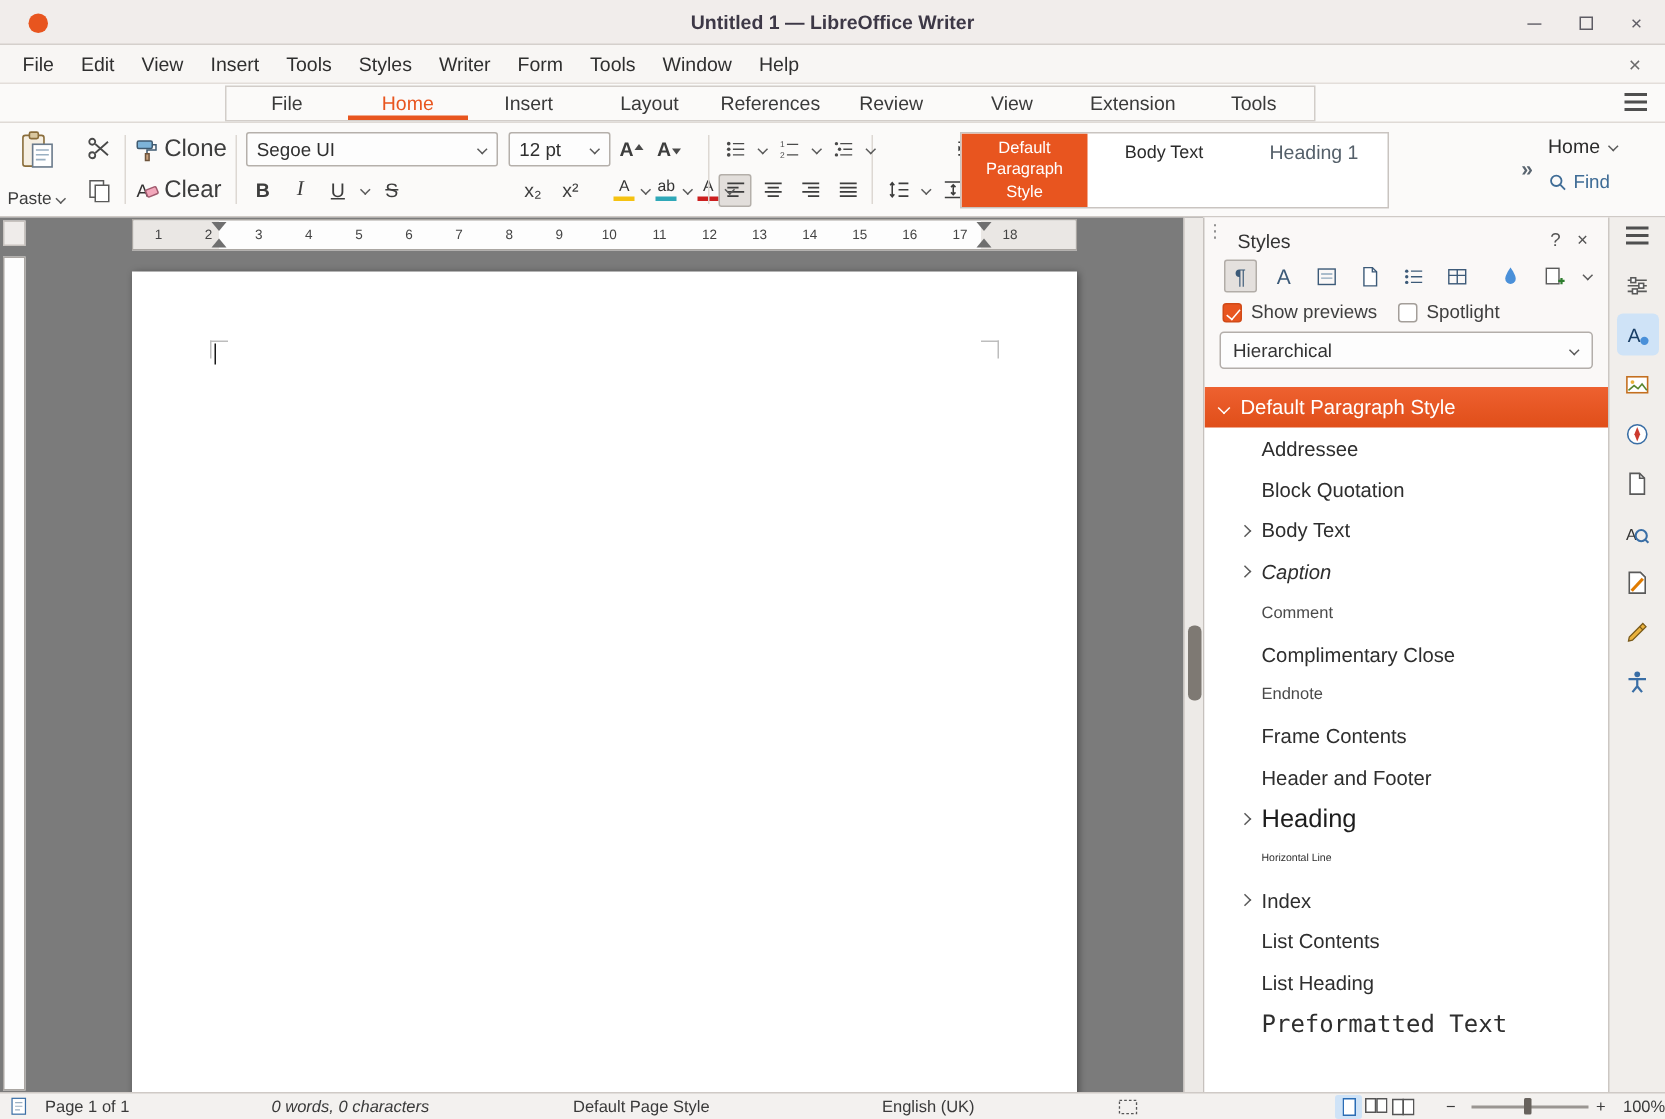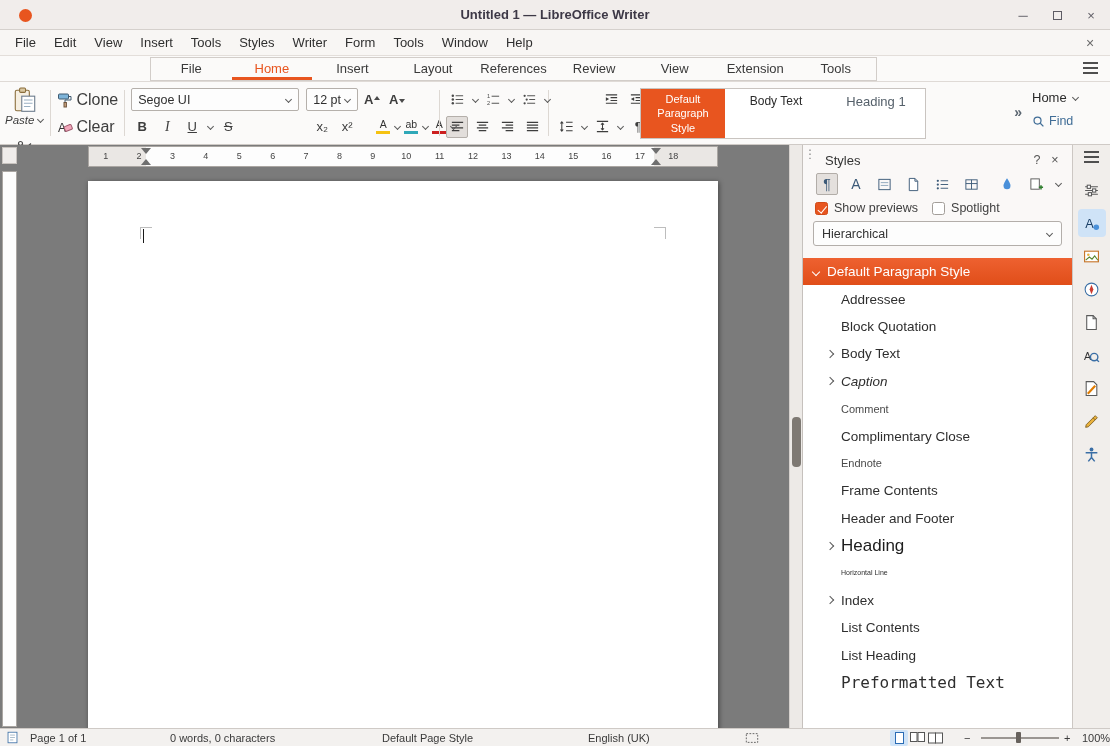--- a/index.html
+++ b/index.html
@@ -36,29 +36,29 @@
   .tb-row { display:flex; align-items:center; gap:3px; height:25px; }
   .vsep { width:1px; height:46px; background:#ddd8d3; margin:0 6px; align-self:center; flex:none; }
   .ibtn { min-width:22px; height:22px; display:inline-flex; align-items:center; justify-content:center; border:1px solid transparent; border-radius:2px; color:#3d3d3d; font-size:13px; cursor:default; }
   .ibtn.selected { background:#e2dedb; border-color:#b4afaa; }
   .fmt-b { font-weight:bold; }
   .fmt-i { font-style:italic; font-family:"Liberation Serif",serif; font-size:14px; }
   .fmt-u { text-decoration:underline; }
   .fmt-s { text-decoration:line-through; }
   .chev { width:8px; height:8px; display:inline-block; position:relative; flex:none; }
   .chev::before { content:""; position:absolute; left:1.5px; top:1px; width:4px; height:4px; border-right:1.4px solid #5a5a5a; border-bottom:1.4px solid #5a5a5a; transform:rotate(45deg); }
-  .paste-group { flex-direction:column; gap:11px; height:56px;font-style:italic; }
+  .paste-group { flex-direction:row; gap:11px; height:56px; }
   .paste-col { display:flex; flex-direction:column; align-items:center; justify-content:space-between; height:54px; padding-top:2px; }
   .paste-label { display:flex; align-items:center; gap:2px; font-size:11.5px; color:#3d3d3d; }
   .cutcopy-col { display:flex; flex-direction:column; justify-content:space-around; height:56px; }
   .small-label { font-size:16px; color:#3d3d3d; }
   .combo { height:23px; border:1px solid #b5b0ab; border-radius:2px; background:#fdfdfd; display:flex; align-items:center; padding:0 6px; font-size:12.5px; color:#2f2f2f; }
   .combo .chev { margin-left:auto; }
   .font-name-combo { width:168px; }
-  .font-size-combo { width:52px; margin-left:4px; }
+  .font-size-combo { width:68px; margin-left:4px; }
   .tri-up, .tri-down { display:inline-block; width:0; height:0; border:3px solid transparent; margin-left:1px; }
   .tri-up { border-bottom:4px solid #4a4a4a; margin-bottom:6px; }
   .tri-down { border-top:4px solid #4a4a4a; margin-top:6px; }
   .color-ico { display:inline-flex; flex-direction:column; align-items:center; justify-content:center; width:17px; height:22px; }
   .color-ico .glyph { font-size:10.5px; line-height:11px; color:#333; }
   .color-ico .bar { width:14px; height:3px; margin-top:1px; }
   .bar.yellow { background:#f5c211; } .bar.cyan { background:#2fa8b8; } .bar.red { background:#cc1f1f; }
   .gap12 { width:12px; flex:none; } .gap70 { width:66px; flex:none; }
   .styles-box { position:absolute; left:640px; top:6px; width:286px; height:51px; background:#fff; border:1px solid #c9c4c0; display:flex; overflow:hidden; }
   .sp-cell { font-size:12px; color:#2b2b2b; padding-top:5px; text-align:center; cursor:default; }
@@ -658,21 +658,21 @@
   </div>
 
   <div class="statusbar">
     <span class="sb-abs" style="left:6px;">
         <svg width="13" height="13" viewBox="0 0 16 16">
           <rect x="2.5" y="1.5" width="11" height="13" fill="#fff" stroke="#3a6ea5"></rect>
           <path d="M5 5h6M5 8h6M5 11h4" stroke="#9ab0c2"></path>
         </svg>
       </span>
     <span class="sb-abs" style="left:30px;">Page 1 of 1</span>
-    <span class="sb-abs" style="left:170px;">0 words, 0 characters</span>
+    <span class="sb-abs" style="left:181px;font-style:italic;">0 words, 0 characters</span>
     <span class="sb-abs" style="left:382px;">Default Page Style</span>
     <span class="sb-abs" style="left:588px;">English (UK)</span>
     <span class="sb-abs" style="left:745px;">
         <svg width="14" height="12" viewBox="0 0 16 13">
           <rect x="1.5" y="1.5" width="13" height="10" fill="none" stroke="#555" stroke-dasharray="2 1.6"></rect>
         </svg>
       </span>
     <span class="sb-abs" style="left:890px;">
       <span class="view-ico active">
           <svg width="9" height="12" viewBox="0 0 9 12">

